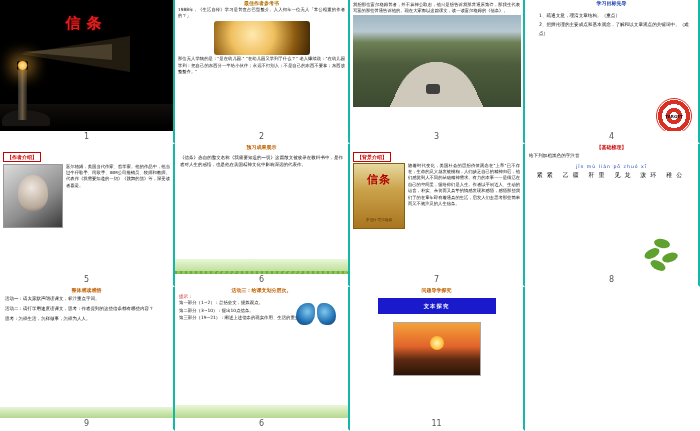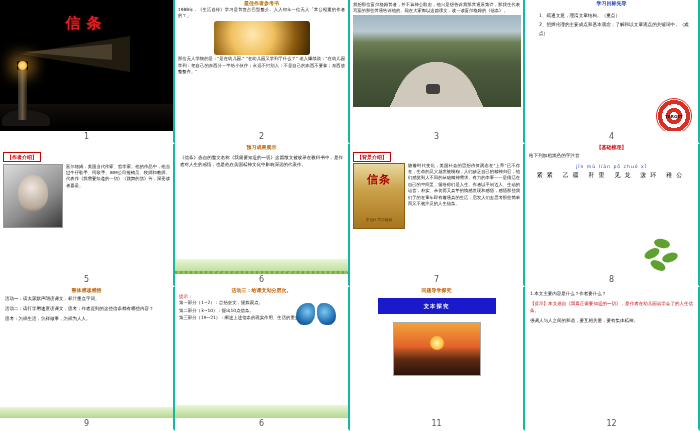--- a/index.html
+++ b/index.html
@@ -466,22 +466,14 @@
     <div class="slide s11">
       <div class="hdr hd">问题导学探究</div>
       <div class="bar">文本探究</div>
       <div class="photo">
         <div class="sun"></div>
       </div>
     </div>
     <div class="num">11</div>
   </div>
 
-  <div class="cell">
-    <div class="slide s12">
-      <div class="q">1.本文主要内容是什么？作者要什么？</div>
-      <div class="q hint">【提示】本文选自《我真正需要知道的一切》，是作者在幼儿园就学会了的人生信条。</div>
-      <div class="q">强调人与人之间的和谐，要互相关爱，要有集体精神。</div>
-    </div>
-    <div class="num">12</div>
-  </div>
 
 </div>
 
 </body></html>

